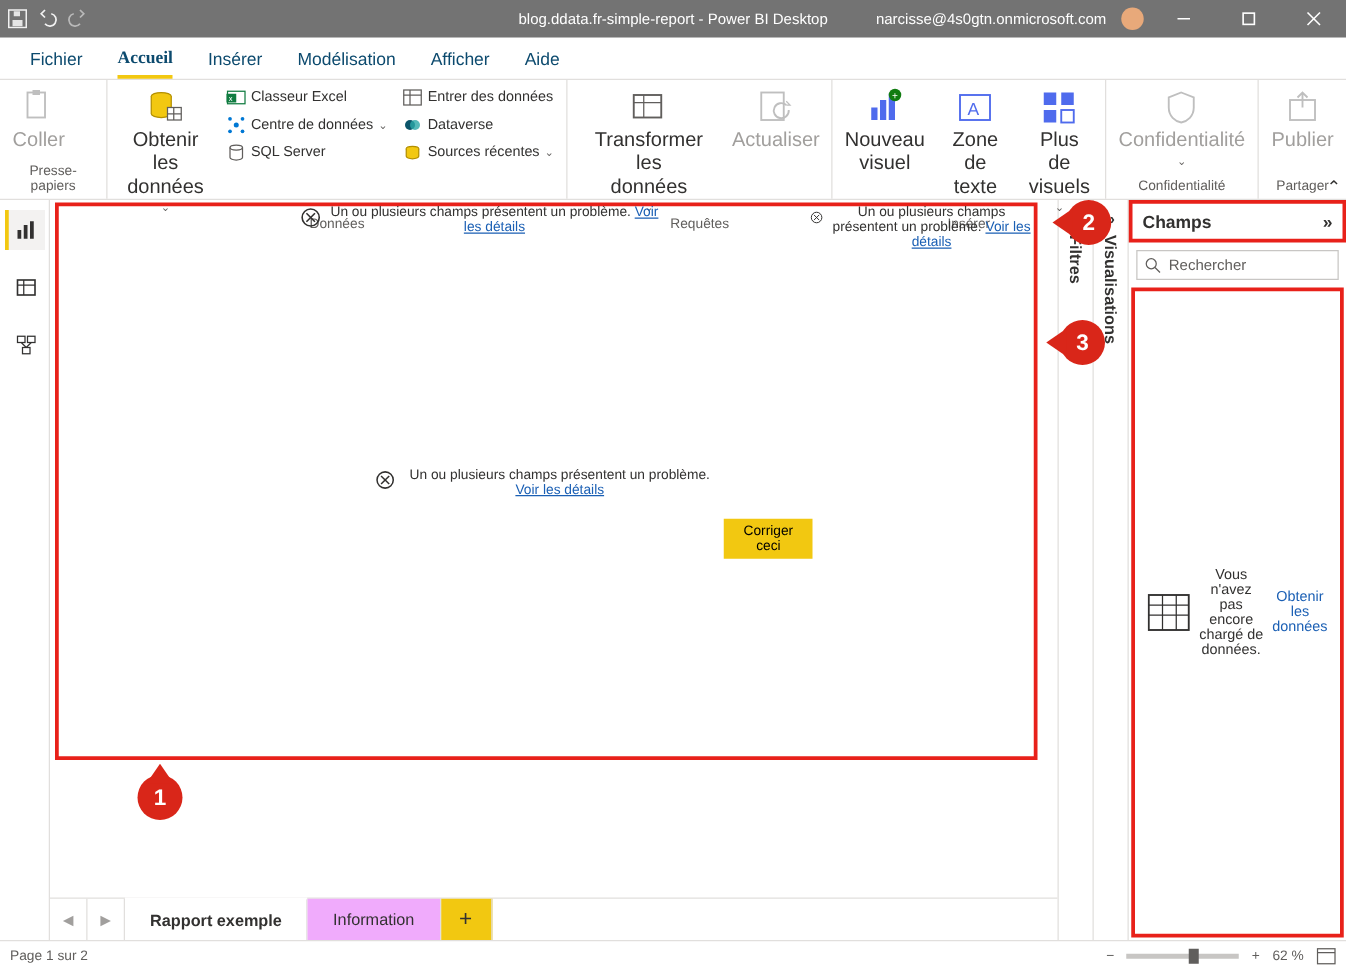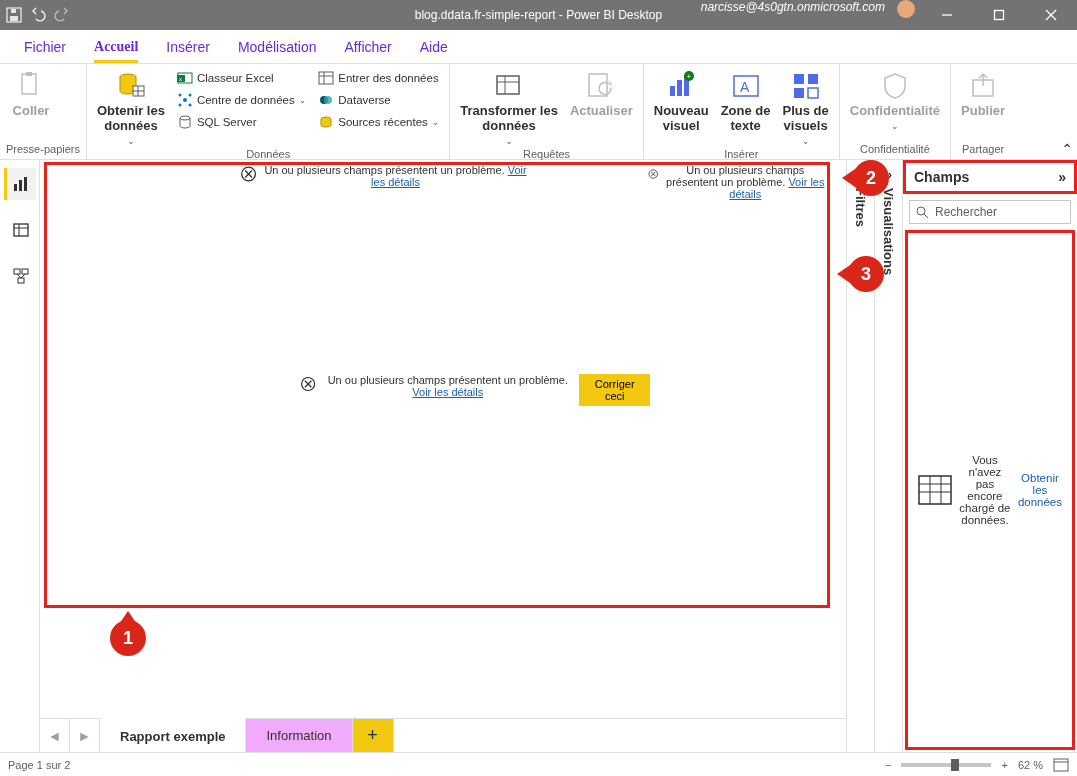--- a/index.html
+++ b/index.html
@@ -3,41 +3,41 @@
 <meta charset="utf-8">
 <style>
   * { box-sizing: border-box; margin: 0; padding: 0; font-family: "Segoe UI", sans-serif; }
   body { width: 1077px; height: 776px; background: #fff; overflow: hidden; display: flex; flex-direction: column; font-size: 12px; color: #323130; }
 
   
   .titlebar { height: 30px; background: #737373; color: #fff; display: flex; align-items: center; padding: 0 6px; font-size: 12px; flex-shrink:0; }
   .titlebar .tb-left { display: flex; align-items: center; gap: 8px; }
   .titlebar .tb-icon { width: 16px; height: 16px; display: inline-flex; align-items: center; justify-content: center; opacity: .9; }
   .titlebar .title { position: absolute; left: 50%; transform: translateX(-50%); font-size: 12px; }
-  .titlebar .tb-right { margin-left: auto; display: flex; gap: 12px; font-style: italic; }
+  .titlebar .tb-right { margin-left: auto; display: flex; align-items: center; gap: 12px; }
   .avatar { width: 18px; height: 18px; border-radius: 50%; background: #e8a97a; display:inline-block; }
   .winbtn { width: 40px; height: 30px; display:flex; align-items:center; justify-content:center; }
   .winbtn svg { width:12px; height:12px; }
 
   
   .menubar { height: 34px; display: flex; align-items: flex-end; padding: 0 10px; border-bottom: 1px solid #e1dfdd; flex-shrink:0; }
-  .menuitem { padding: 6px 14px 8px; font-size: 14px; color: #6d28d9; position: relative; }
+  .menuitem { padding: 6px 14px 8px; font-size: 14px; color: #0c4a6e; position: relative; }
   .menuitem.active { font-weight: 600; font-family: Liberation Serif, serif; }
   .menuitem.active::after { content: ""; position: absolute; left: 14px; right: 14px; bottom: 0; height: 3px; background: #f2c811; }
 
   
   .ribbon { height: 96px; border-bottom: 1px solid #e1dfdd; display: flex; flex-shrink:0; position:relative; }
   .ribbon-group { display: flex; flex-direction: column; justify-content: space-between; padding: 4px 6px 2px; border-right: 1px solid #e1dfdd; }
   .ribbon-group:last-of-type { border-right: none; }
   .rg-body { display:flex; align-items:flex-start; gap:4px; flex:1;}
   .rg-label { text-align:center; font-size:11px; color:#605e5c; padding:2px 0; }
   .big-btn { display:flex; flex-direction:column; align-items:center; justify-content:flex-start; padding:2px 4px 0; min-width:50px; gap:2px; }
   .big-btn.disabled { color:#a19f9d; }
   .big-btn .icon-lg { width:32px; height:32px; display:flex; align-items:center; justify-content:center; }
-  .big-btn .lbl { font-size:13px; text-align:center; line-height:1.15; white-space:pre-line;font-weight:bold; }
+  .big-btn .lbl { font-size:16px; text-align:center; line-height:1.15; white-space:pre-line; }
   .small-stack { display:flex; flex-direction:column; gap:2px;text-align:center; }
   .small-btn { display:flex; align-items:center; gap:4px; font-size:11.5px; padding:2px 4px; white-space:nowrap; }
   .small-btn .icon-sm { width:16px; height:16px; display:flex; align-items:center; justify-content:center; }
   .chev-down { font-size:9px; color:#605e5c; }
   .ribbon-collapse { position:absolute; right:4px; bottom:2px; font-size:14px; color:#323130; }
 
   
   .mainrow { flex:1; display:flex; min-height:0; }
   .navrail { width:40px; border-right:1px solid #e1dfdd; display:flex; flex-direction:column; align-items:center; padding-top:8px; gap:14px; flex-shrink:0; }
   .navrail .nav-btn { width:32px; height:32px; display:flex; align-items:center; justify-content:center; border-left:3px solid transparent; }
@@ -47,21 +47,21 @@
   .canvas-area { flex:1; position:relative; overflow:hidden; }
   .canvas-hl { position:absolute; border:3px solid #e8211a; }
   .marker { position:absolute; display:flex; flex-direction:column; align-items:center; }
   .marker .pin { width:36px; height:36px; border-radius:50%; background:#d92619; color:#fff; display:flex; align-items:center; justify-content:center; font-size:18px; font-weight:600; position:relative; }
   .marker.top .pin::after { content:""; position:absolute; left:-22px; top:50%; transform:translateY(-50%); border:11px solid transparent; border-right:16px solid #d92619; }
   .marker.down .pin::after { content:""; position:absolute; top:-20px; left:50%; transform:translateX(-50%); border:11px solid transparent; border-bottom:16px solid #d92619; }
 
   .error-block { position:absolute; display:flex; flex-direction:row; align-items:flex-start; font-size:11px; color:#323130; text-align:center; gap:4px; }
   .error-block .circ-x { width:20px; height:20px; }
   .error-block a { color:#1a5fb4; text-decoration:underline; }
-  .fix-btn { background:#f2c811; padding:4px 10px; font-size:11px; border:none; }
+  .fix-btn { background:#f2c811; padding:4px 10px; font-size:11px; border:none;margin-top:41px; }
 
   .pane-collapsed { width:28px; border-left:1px solid #e1dfdd; writing-mode:vertical-rl; text-orientation:mixed; padding:8px 4px; font-size:13px; font-weight:600; display:flex; align-items:center; gap:6px; flex-shrink:0; }
   .pane-collapsed .chev { writing-mode:horizontal-tb; font-size:12px; }
 
   .fields-pane { width:175px; border-left:1px solid #e1dfdd; display:flex; flex-direction:column; flex-shrink:0; }
   .pane-header { display:flex; align-items:center; justify-content:space-between; padding:6px 8px; font-size:14px; font-weight:600; border:3px solid #e8211a; }
   .searchbox { margin:6px 6px 4px; border:1px solid #c8c6c4; padding:4px 6px; display:flex; align-items:center; gap:6px; font-size:12px; color:#605e5c; }
   .fbody { border:3px solid #e8211a; margin:2px 2px 2px 2px; flex:1; padding:14px 10px; display:flex; flex-direction:row; align-items:center; gap:6px; text-align:center; font-size:11.5px; color:#323130; }
   .fbody a { color:#1a5fb4; }
 

